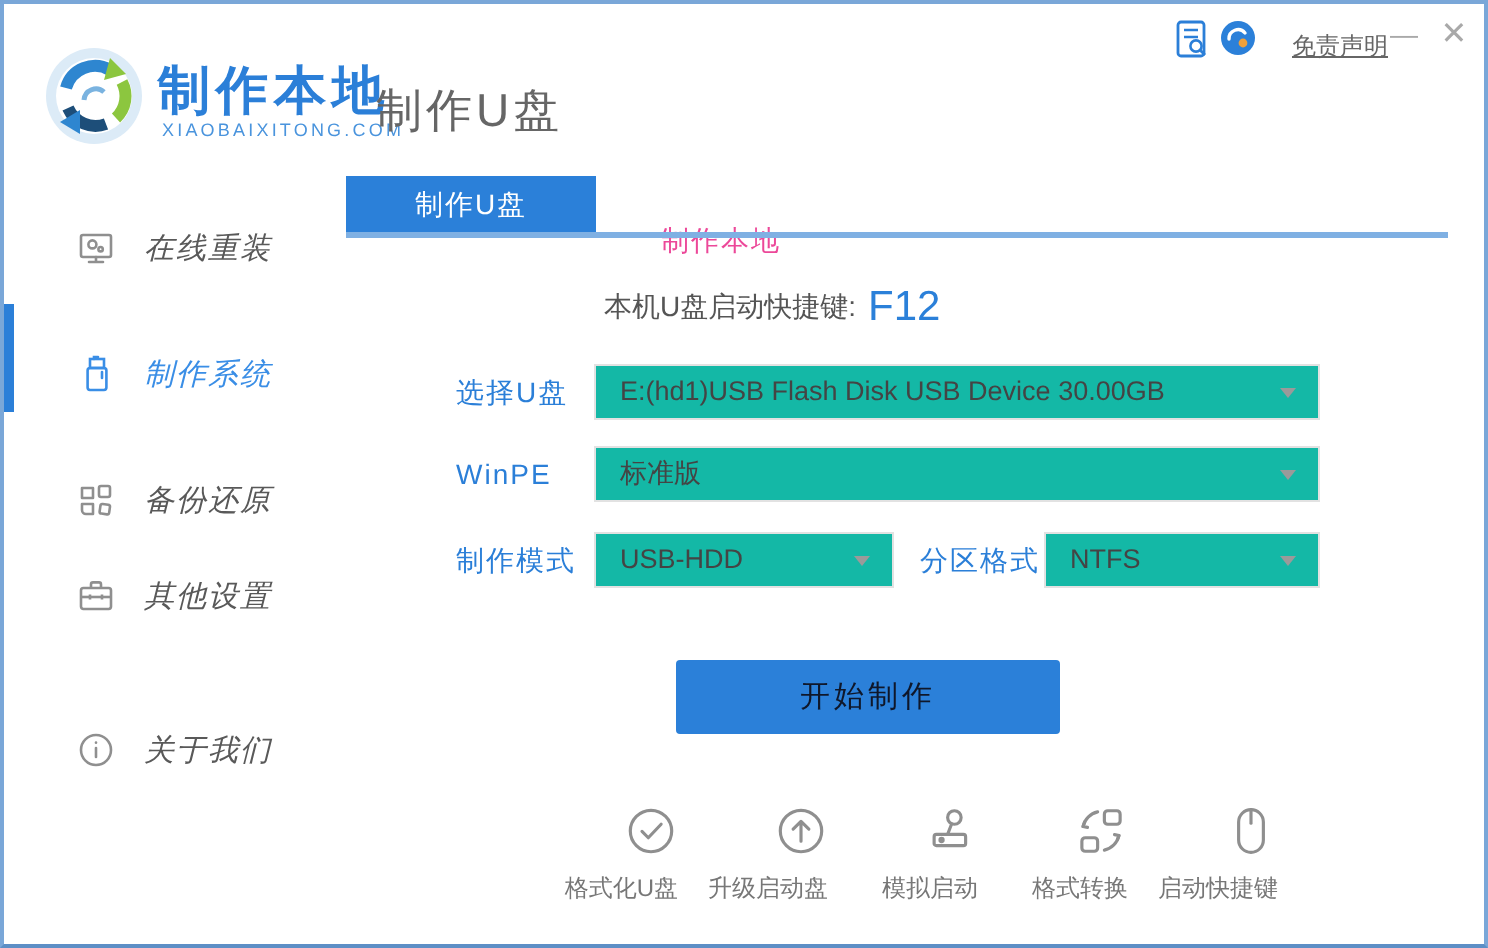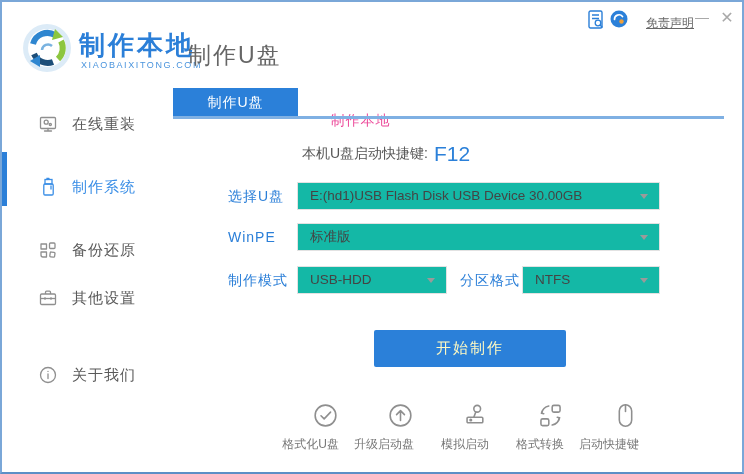--- a/index.html
+++ b/index.html
@@ -12,41 +12,41 @@
   .logo{position:absolute;left:20px;top:21px;width:50px;height:50px;}
   .brand{position:absolute;left:77px;top:26px;font-size:26px;font-weight:bold;color:#2b7fd8;letter-spacing:3px;white-space:nowrap;}
   .brand-sub{position:absolute;left:79px;top:58px;font-size:9px;color:#4a94dd;letter-spacing:1.6px;white-space:nowrap;}
   .page-title{position:absolute;left:186px;top:38px;font-size:23px;color:#666;letter-spacing:2px;white-space:nowrap;}
   .topbar-icon{position:absolute;top:8px;cursor:pointer;}
   .disclaimer{position:absolute;left:644px;top:13px;font-size:12px;color:#666;text-decoration:underline;cursor:pointer;white-space:nowrap;}
   .win-btn{position:absolute;top:0;height:30px;display:flex;align-items:center;justify-content:center;color:#a9a9a9;cursor:pointer;}
   .win-min{left:688px;width:24px;font-size:14px;}
   .win-close{left:712px;width:26px;font-size:16px;}
   
-  .side-item{position:absolute;left:0;width:170px;height:34px;display:flex;align-items:center;cursor:pointer;}
+  .side-item{position:absolute;left:0;width:170px;height:34px;display:flex;align-items:center;cursor:pointer;font-style:italic;}
   .side-item .s-icon{position:absolute;left:36px;width:20px;height:20px;}
   .side-item .s-label{position:absolute;left:70px;font-size:15px;color:#595959;letter-spacing:1px;white-space:nowrap;}
   .side-item.active .s-label{color:#3a8ee6;}
   .active-bar{position:absolute;left:0;top:150px;width:5px;height:54px;background:#2b7fd8;}
   
   .tab{position:absolute;top:86px;width:125px;height:30px;display:flex;align-items:center;justify-content:center;font-size:14px;cursor:pointer;letter-spacing:1px;}
   .tab1{left:171px;background:#2b80d9;color:#fff;}
   .tab2{left:296px;color:#ec4899;margin-top:18px;}
   .tab-underline{position:absolute;left:171px;top:114px;width:551px;height:3px;background:#7fb0e3;}
   
   .hotkey{position:absolute;left:300px;top:140px;display:flex;align-items:center;white-space:nowrap;}
   .hotkey .hk-label{font-size:14px;color:#555;}
   .hotkey .hk-value{font-size:21px;color:#2b80d9;margin-left:6px;}
   
   .f-label{position:absolute;font-size:14px;color:#2b7fd8;line-height:28px;white-space:nowrap;letter-spacing:1px;}
   .dropdown{position:absolute;height:28px;box-sizing:border-box;background:#14b8a6;border:1px solid #e2e2e2;cursor:pointer;}
   .dropdown .dd-value{position:absolute;left:12px;top:0;line-height:26px;font-size:13.5px;color:#444;white-space:nowrap;}
   .dropdown .dd-caret{position:absolute;right:11px;top:11px;width:0;height:0;border-left:4.5px solid transparent;border-right:4.5px solid transparent;border-top:5px solid #9a9a9a;}
   
-  .start-btn{position:absolute;left:372px;top:328px;width:192px;height:37px;background:#2b80d9;color:#fef9c3;font-size:15px;border:none;border-radius:2px;display:flex;align-items:center;justify-content:center;cursor:pointer;letter-spacing:2px;}
+  .start-btn{position:absolute;left:336px;top:328px;width:192px;height:37px;background:#2b80d9;color:#0f172a;font-size:15px;border:none;border-radius:2px;display:flex;align-items:center;justify-content:center;cursor:pointer;letter-spacing:2px;}
   
   .tools{position:absolute;left:262px;top:400px;width:376px;display:flex;}
   .tool{width:75px;display:flex;flex-direction:column;align-items:flex-end;cursor:pointer;}
   .tool .t-icon{width:27px;height:27px;}
   .tool .t-label{margin-top:7px;font-size:12px;color:#777;white-space:nowrap;}
   svg{display:block;}
 </style>
 </head>
 <body>
 

